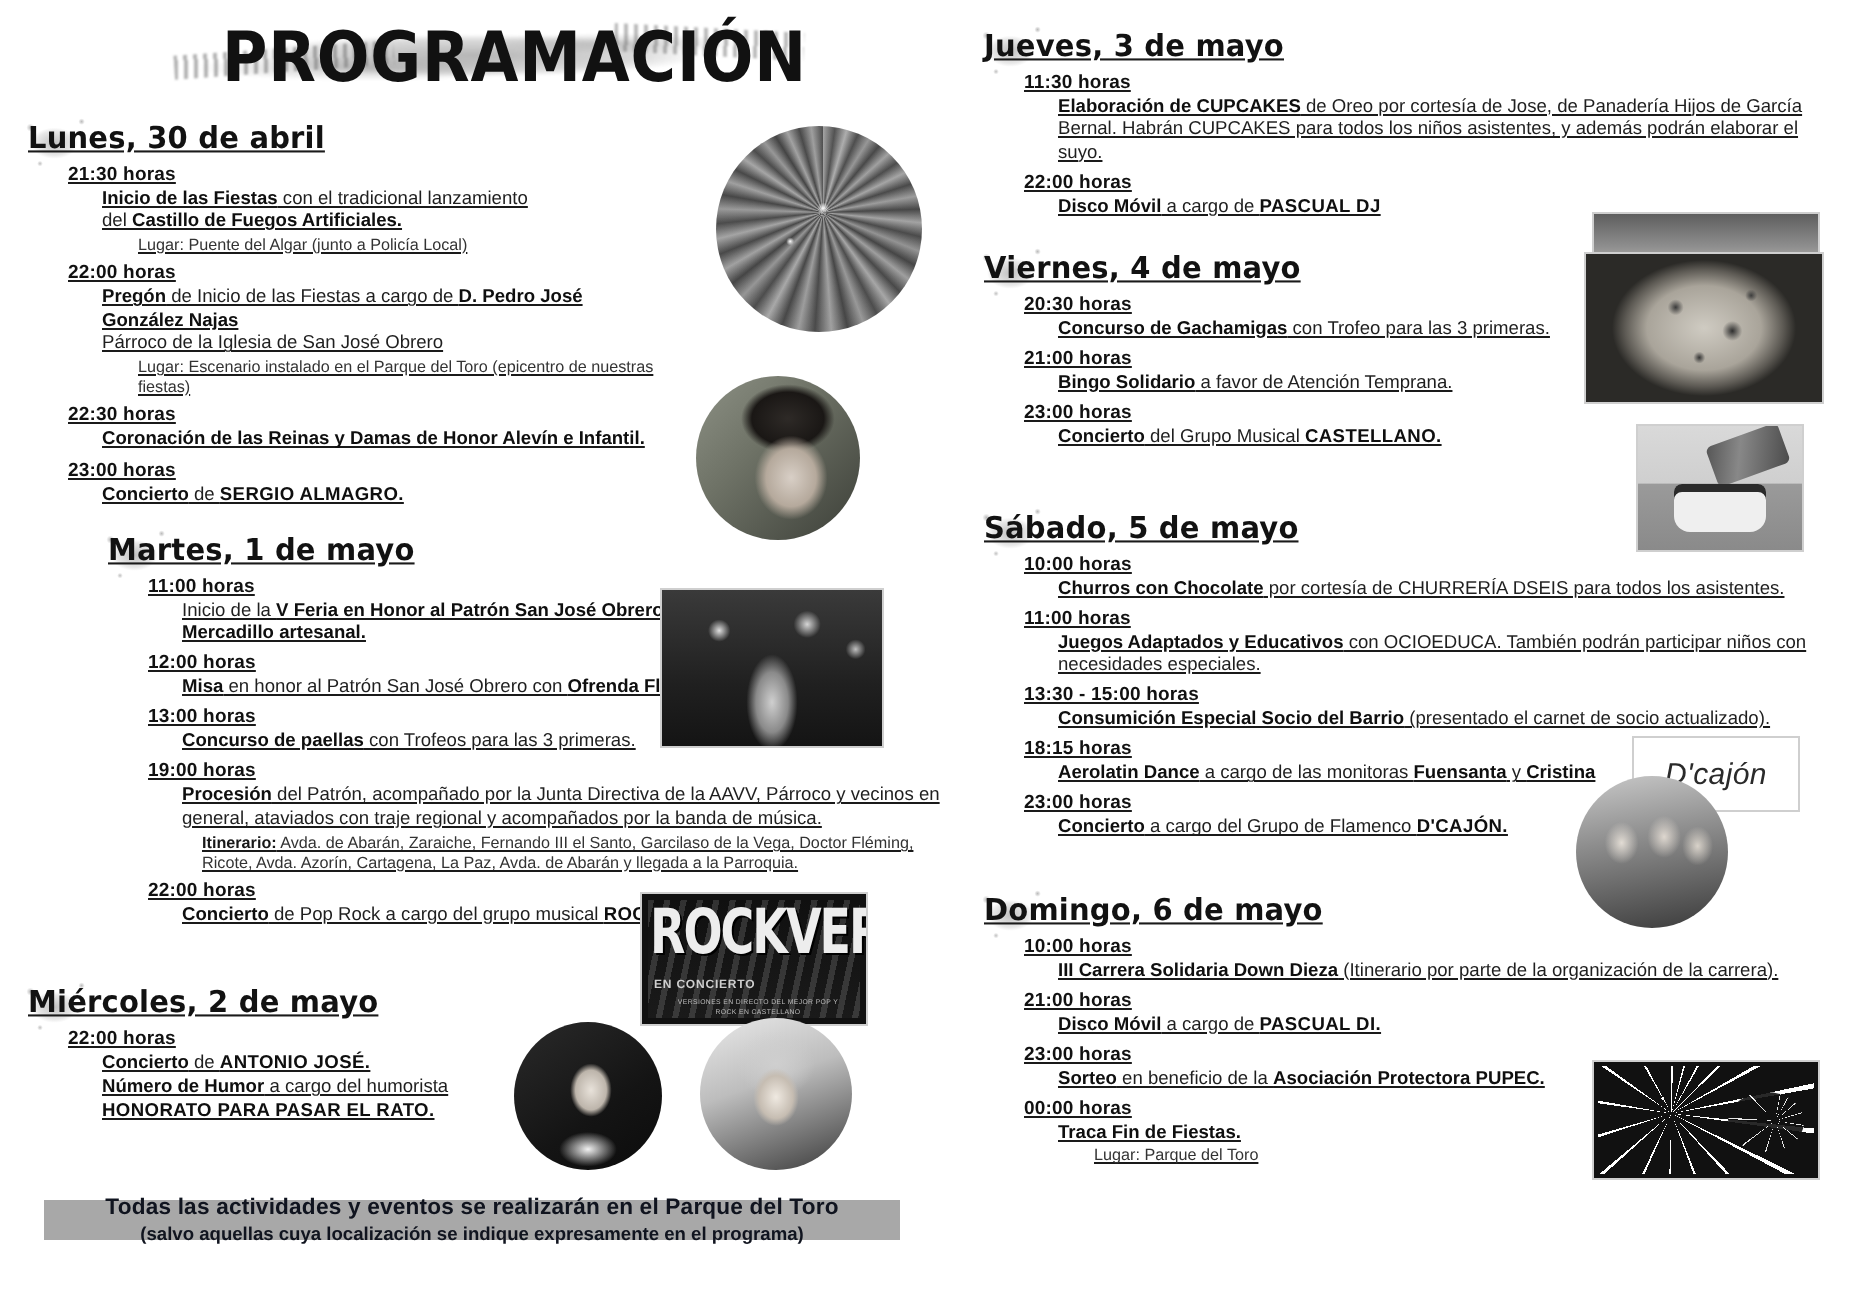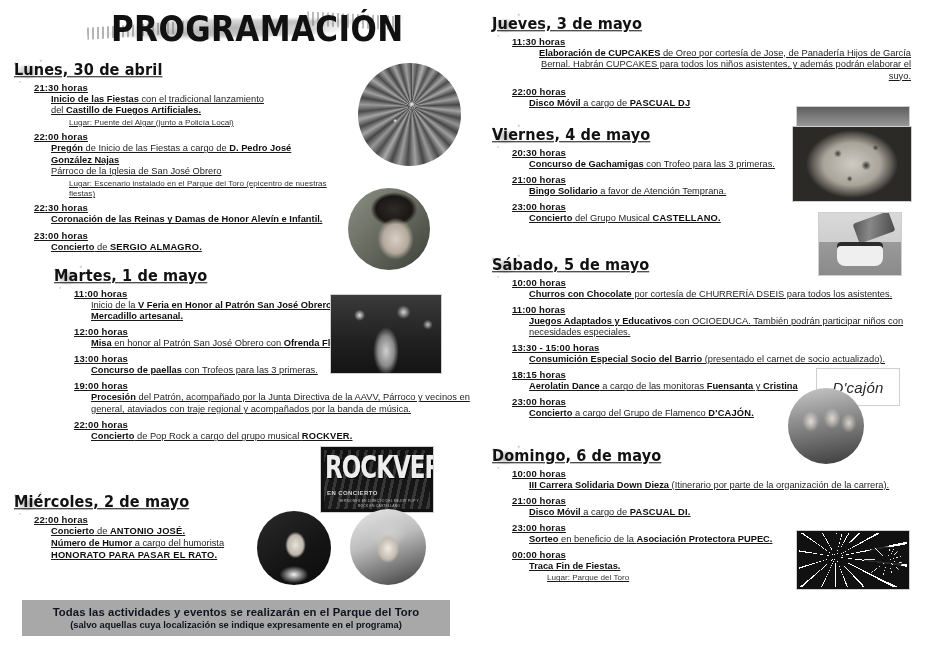--- a/index.html
+++ b/index.html
@@ -90,21 +90,21 @@
     position:absolute;
     background:#a8a8a8;
     color:#10141f;
     text-align:center;
     font-weight:bold;
     box-sizing:border-box;
     display:flex;flex-direction:column;align-items:center;justify-content:center;
   }
   .banner .l1{font-size:11.3px;line-height:14px;letter-spacing:.1px;}
   .banner .l2{font-size:9.3px;line-height:12px;}
-  #left-banner{left:22px;top:600px;width:428px;height:36px;}
+  #left-banner{left:22px;top:600px;width:428px;height:20px;}
 
   
   .photo{position:absolute;overflow:hidden;background:#555;}
   .photo.circle{border-radius:50%;}
   .photo.rect{border:1px solid #cfcfcf;}
 
   .ph-fireworks1{
     background:
       radial-gradient(circle 3px at 52% 40%, #fff 0%, rgba(255,255,255,.1) 100%),
       radial-gradient(circle 2px at 36% 56%, #fff 0%, rgba(255,255,255,.1) 100%),
@@ -264,20 +264,21 @@
       <div class="desc" style="margin-top:0;"><b>Mercadillo artesanal.</b></div>
 
       <div class="time">12:00 horas</div>
       <div class="desc"><b>Misa</b> en honor al Patrón San José Obrero con <b>Ofrenda Floral.</b></div>
 
       <div class="time">13:00 horas</div>
       <div class="desc"><b>Concurso de paellas</b> con Trofeos para las 3 primeras.</div>
 
       <div class="time">19:00 horas</div>
       <div class="desc" style="width:392px;"><b>Procesión</b> del Patrón, acompañado por la Junta Directiva de la AAVV, Párroco y vecinos en general, ataviados con traje regional y acompañados por la banda de música.</div>
+      <div class="sub" style="width:380px;"><b>Itinerario:</b> Avda. de Abarán, Zaraiche, Fernando III el Santo, Garcilaso de la Vega, Doctor Fléming, Ricote, Avda. Azorín, Cartagena, La Paz, Avda. de Abarán y llegada a la Parroquia.</div>
 
       <div class="time">22:00 horas</div>
       <div class="desc"><b>Concierto</b> de Pop Rock a cargo del grupo musical <b class="caps">ROCKVER.</b></div>
     </div>
 
     <div class="day-block" style="left:14px;top:494px;width:250px;">
       <div class="splat"></div>
       <div class="day-title">Miércoles, 2 de mayo</div>
 
       <div class="time">22:00 horas</div>
@@ -306,21 +307,21 @@
     </div>
   </div>
 
   <div class="col col-right">
 
     <div class="day-block" style="left:14px;top:16px;width:418px;">
       <div class="splat"></div>
       <div class="day-title">Jueves, 3 de mayo</div>
 
       <div class="time">11:30 horas</div>
-      <div class="desc" style="width:382px;text-align:right;"><b>Elaboración de CUPCAKES</b> de Oreo por cortesía de Jose, de Panadería Hijos de García Bernal. Habrán CUPCAKES para todos los niños asistentes, y además podrán elaborar el suyo.</div>
+      <div class="desc" style="width:382px;"><b>Elaboración de CUPCAKES</b> de Oreo por cortesía de Jose, de Panadería Hijos de García Bernal. Habrán CUPCAKES para todos los niños asistentes, y además podrán elaborar el suyo.</div>
 
       <div class="time">22:00 horas</div>
       <div class="desc"><b>Disco Móvil</b> a cargo de <b class="caps">PASCUAL DJ</b></div>
     </div>
 
     <div class="day-block" style="left:14px;top:127px;width:320px;">
       <div class="splat"></div>
       <div class="day-title">Viernes, 4 de mayo</div>
 
       <div class="time">20:30 horas</div>

